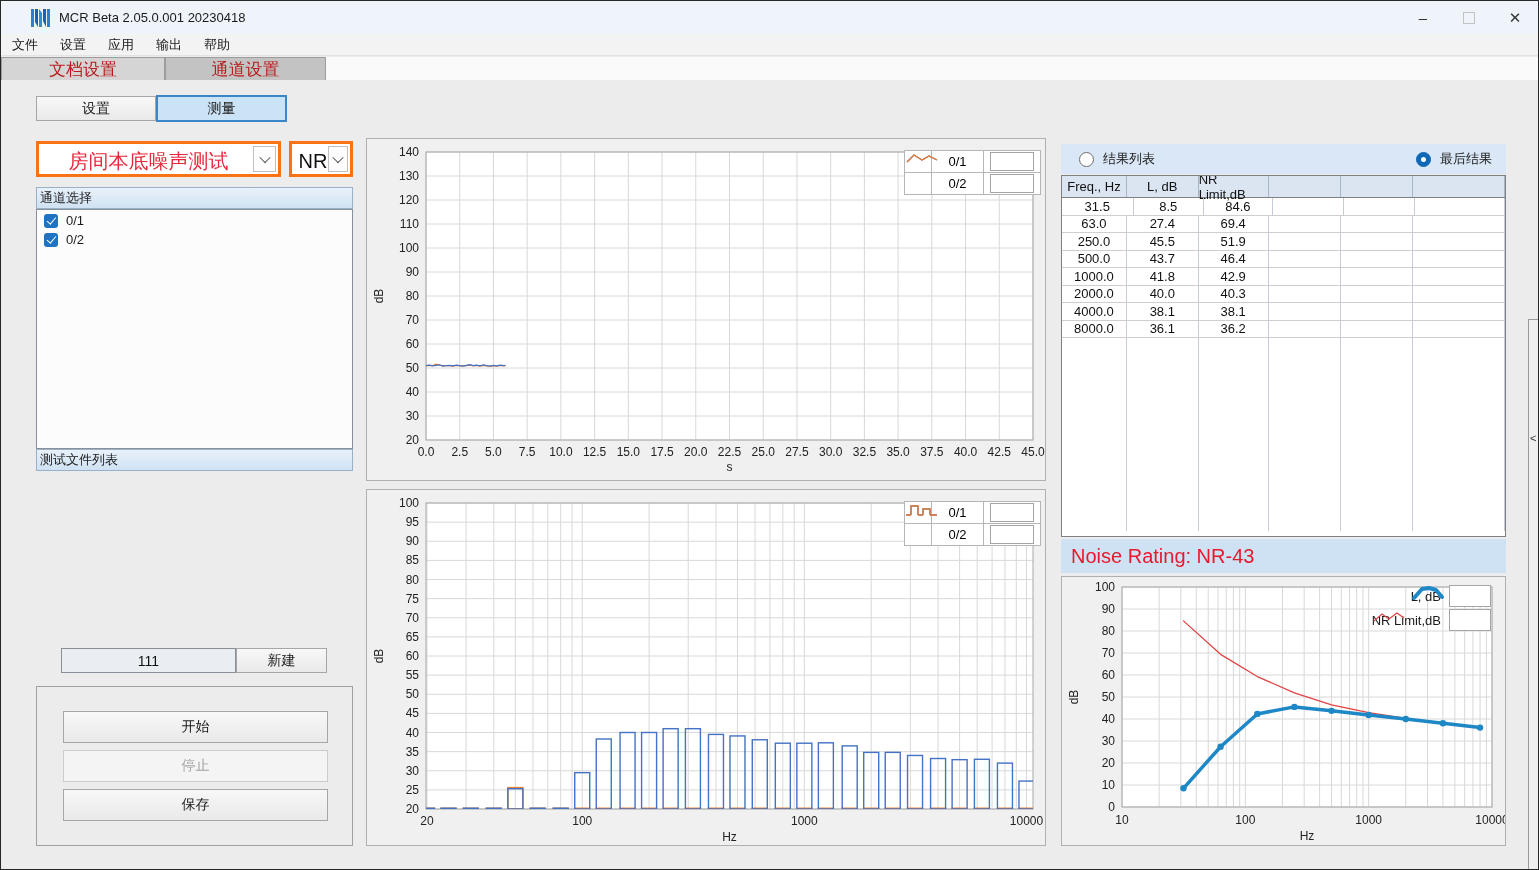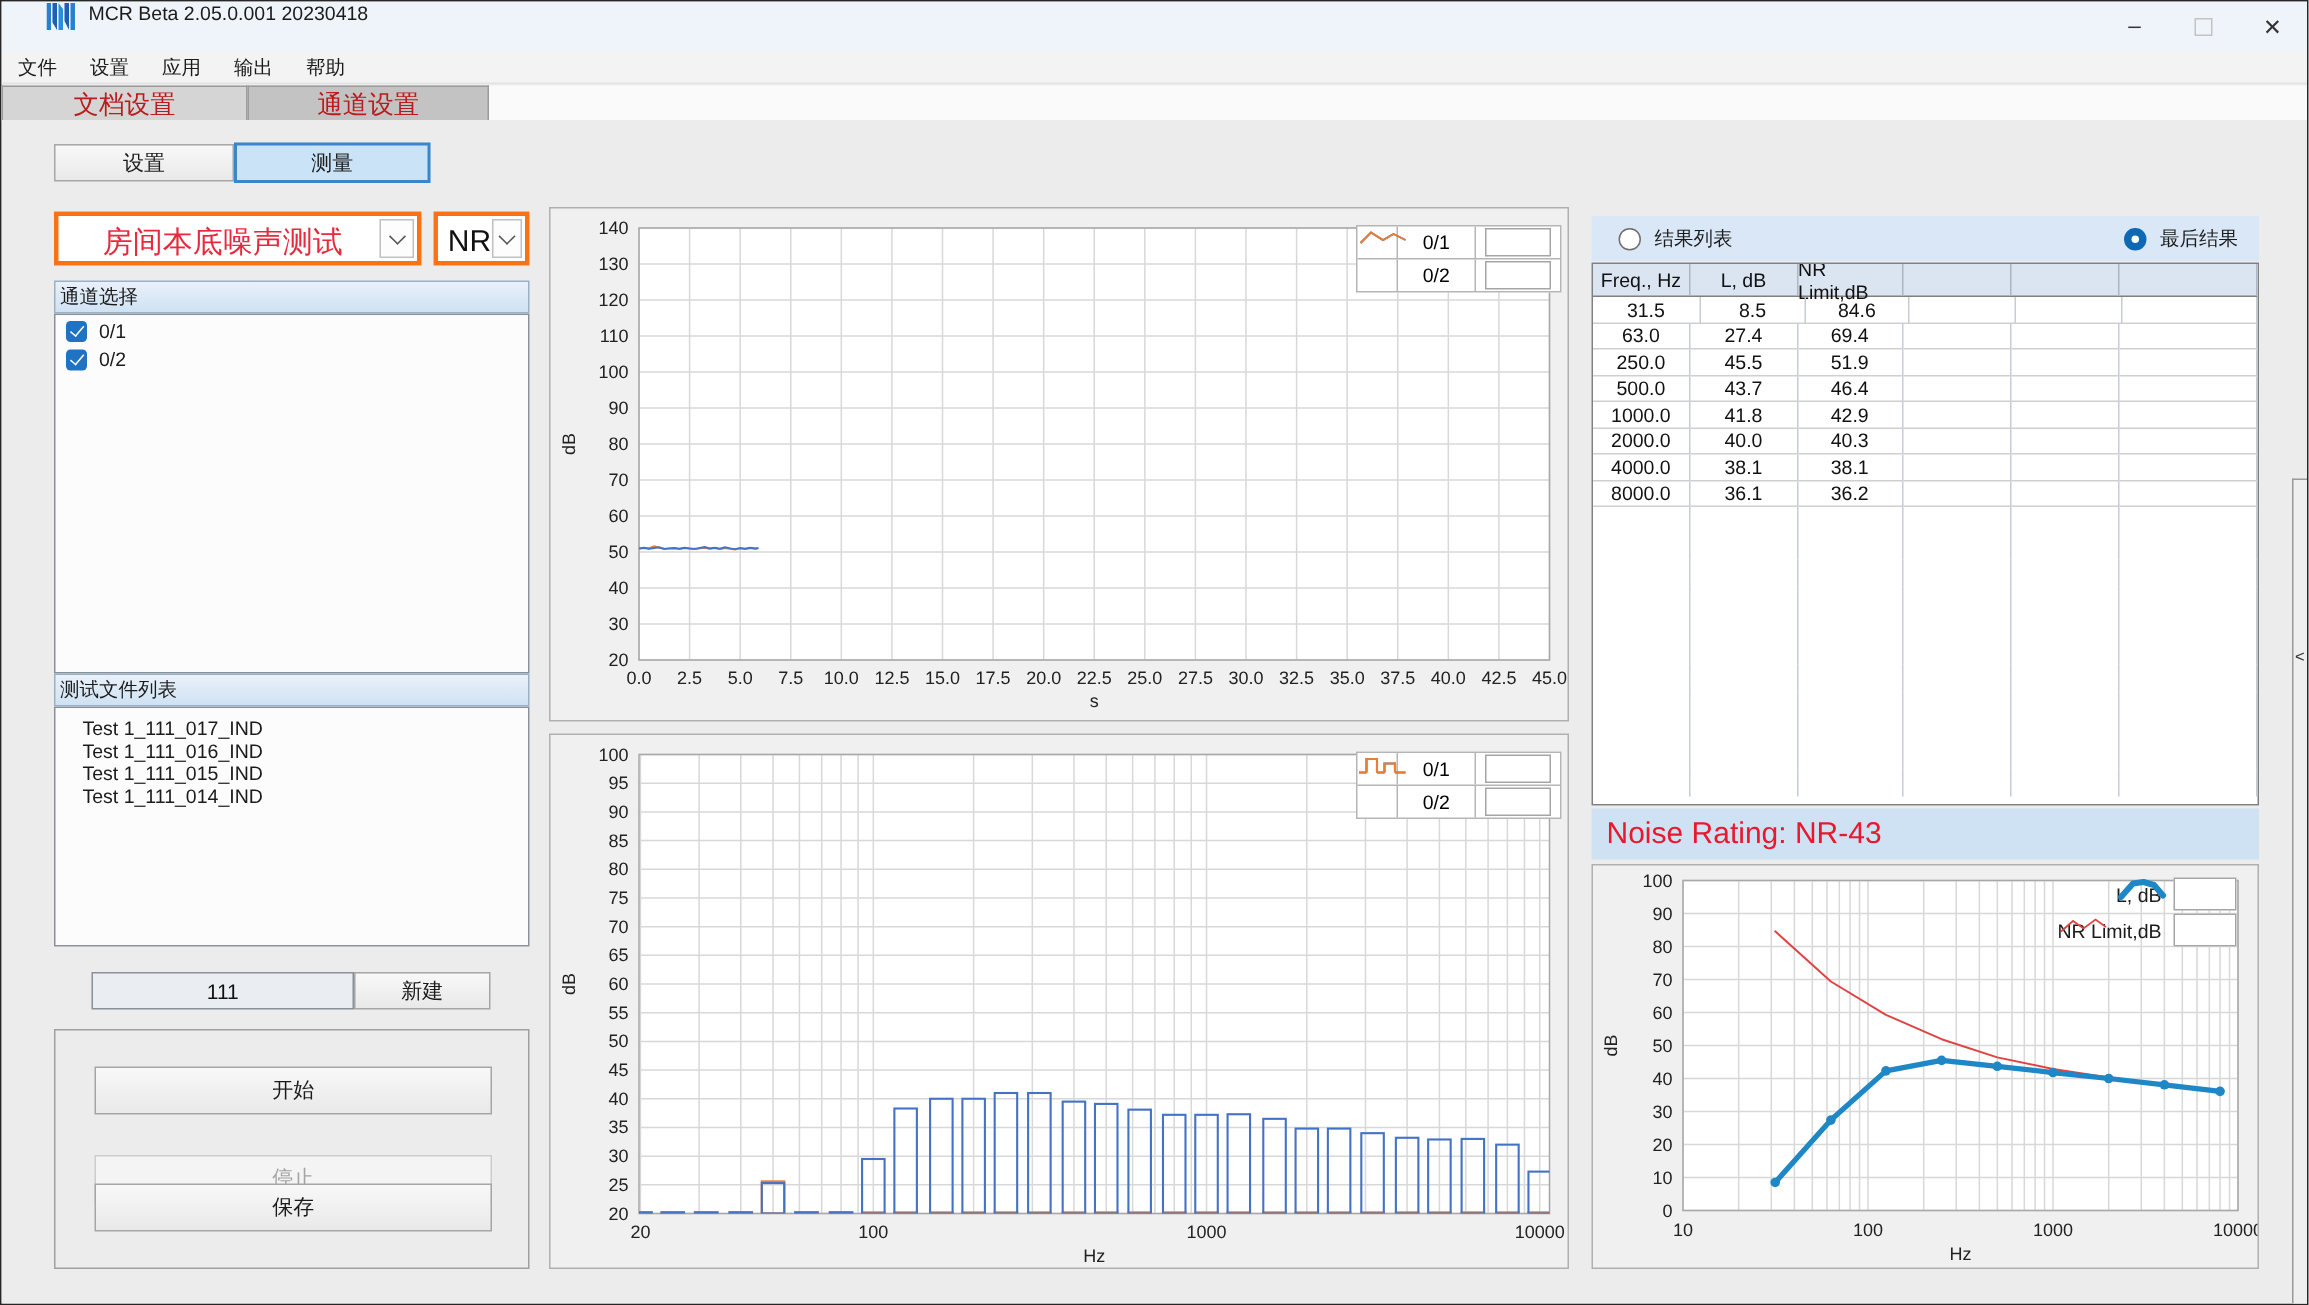--- a/index.html
+++ b/index.html
@@ -1,21 +1,21 @@
 <!DOCTYPE html>
 <html><head>
 <meta charset="utf-8">
 <style>
   html,body{margin:0;padding:0;background:#9a9a9a;font-family:"Liberation Sans",sans-serif;}
   #window{position:relative;width:1539px;height:870px;background:#ececec;overflow:hidden;
           border:1px solid #262626;box-sizing:border-box;}
   .abs{position:absolute;box-sizing:border-box;}
 
   
-  #titlebar{left:0;top:0;width:100%;height:33px;background:#eff4fa;display:flex;}
+  #titlebar{left:0;top:0;width:100%;height:33px;background:#eff4fa;display:flex;align-items:center;}
   #app-logo{width:20px;height:20px;margin-left:30px;}
   #title-text{margin-left:8px;font-size:13px;color:#1b1b1b;}
   .winbtn{width:46px;height:33px;display:flex;align-items:center;justify-content:center;
           font-size:15px;color:#333;}
   #winbtns{position:absolute;right:0;top:0;display:flex;}
   #btn-max span{display:inline-block;width:10px;height:10px;border:1px solid #c3c3c3;}
 
   
   #menubar{left:0;top:33px;width:100%;height:22px;background:#f3f3f3;display:flex;align-items:center;
            border-bottom:1px solid #e3e3e3;}
@@ -164,33 +164,27 @@
           <span class="cb"></span>
           <span>0/1</span>
         </div>
         <div class="chan-item">
           <span class="cb"></span>
           <span>0/2</span>
         </div>
       </div>
 
     <div class="section-header abs" style="left:35px;top:369px;width:317px;height:22px;">测试文件列表</div>
-    <div class="listbox abs" id="file-list" style="left:35px;top:391px;width:317px;height:160px;padding-top:6px;">
-        <div class="file-item">Test 1_111_017_IND</div>
-        <div class="file-item">Test 1_111_016_IND</div>
-        <div class="file-item">Test 1_111_015_IND</div>
-        <div class="file-item">Test 1_111_014_IND</div>
-      </div>
 
     <input id="name-input" class="abs" style="left: 60px; top: 568px; width: 175px; height: 25px;" value="111">
     <div class="btn abs" style="left:235px;top:568px;width:91px;height:25px;">新建</div>
 
     <div class="groupbox abs" style="left:35px;top:606px;width:317px;height:160px;"></div>
     <div class="btn abs" style="left:62px;top:631px;width:265px;height:32px;">开始</div>
-    <div class="btn disabled abs" style="left:62px;top:670px;width:265px;height:32px;margin-top:20px;">停止</div>
+    <div class="btn disabled abs" style="left:62px;top:670px;width:265px;height:32px;">停止</div>
     <div class="btn abs" style="left:62px;top:709px;width:265px;height:32px;">保存</div>
 
     <div class="chart-panel abs" id="time-chart-panel" style="left:365px;top:58px;width:680px;height:343px;">
         <svg width="678" height="341">
           <rect x="59" y="13" width="607" height="288" fill="#ffffff" stroke="none"></rect>
           <line x1="59" y1="13" x2="59" y2="301" stroke="#d8d8d8" stroke-width="1"></line>
           <text x="59" y="317" text-anchor="middle" font-size="12" fill="#222">0.0</text>
           <line x1="92.72222222222223" y1="13" x2="92.72222222222223" y2="301" stroke="#d8d8d8" stroke-width="1"></line>
           <text x="92.72222222222223" y="317" text-anchor="middle" font-size="12" fill="#222">2.5</text>
           <line x1="126.44444444444444" y1="13" x2="126.44444444444444" y2="301" stroke="#d8d8d8" stroke-width="1"></line>

